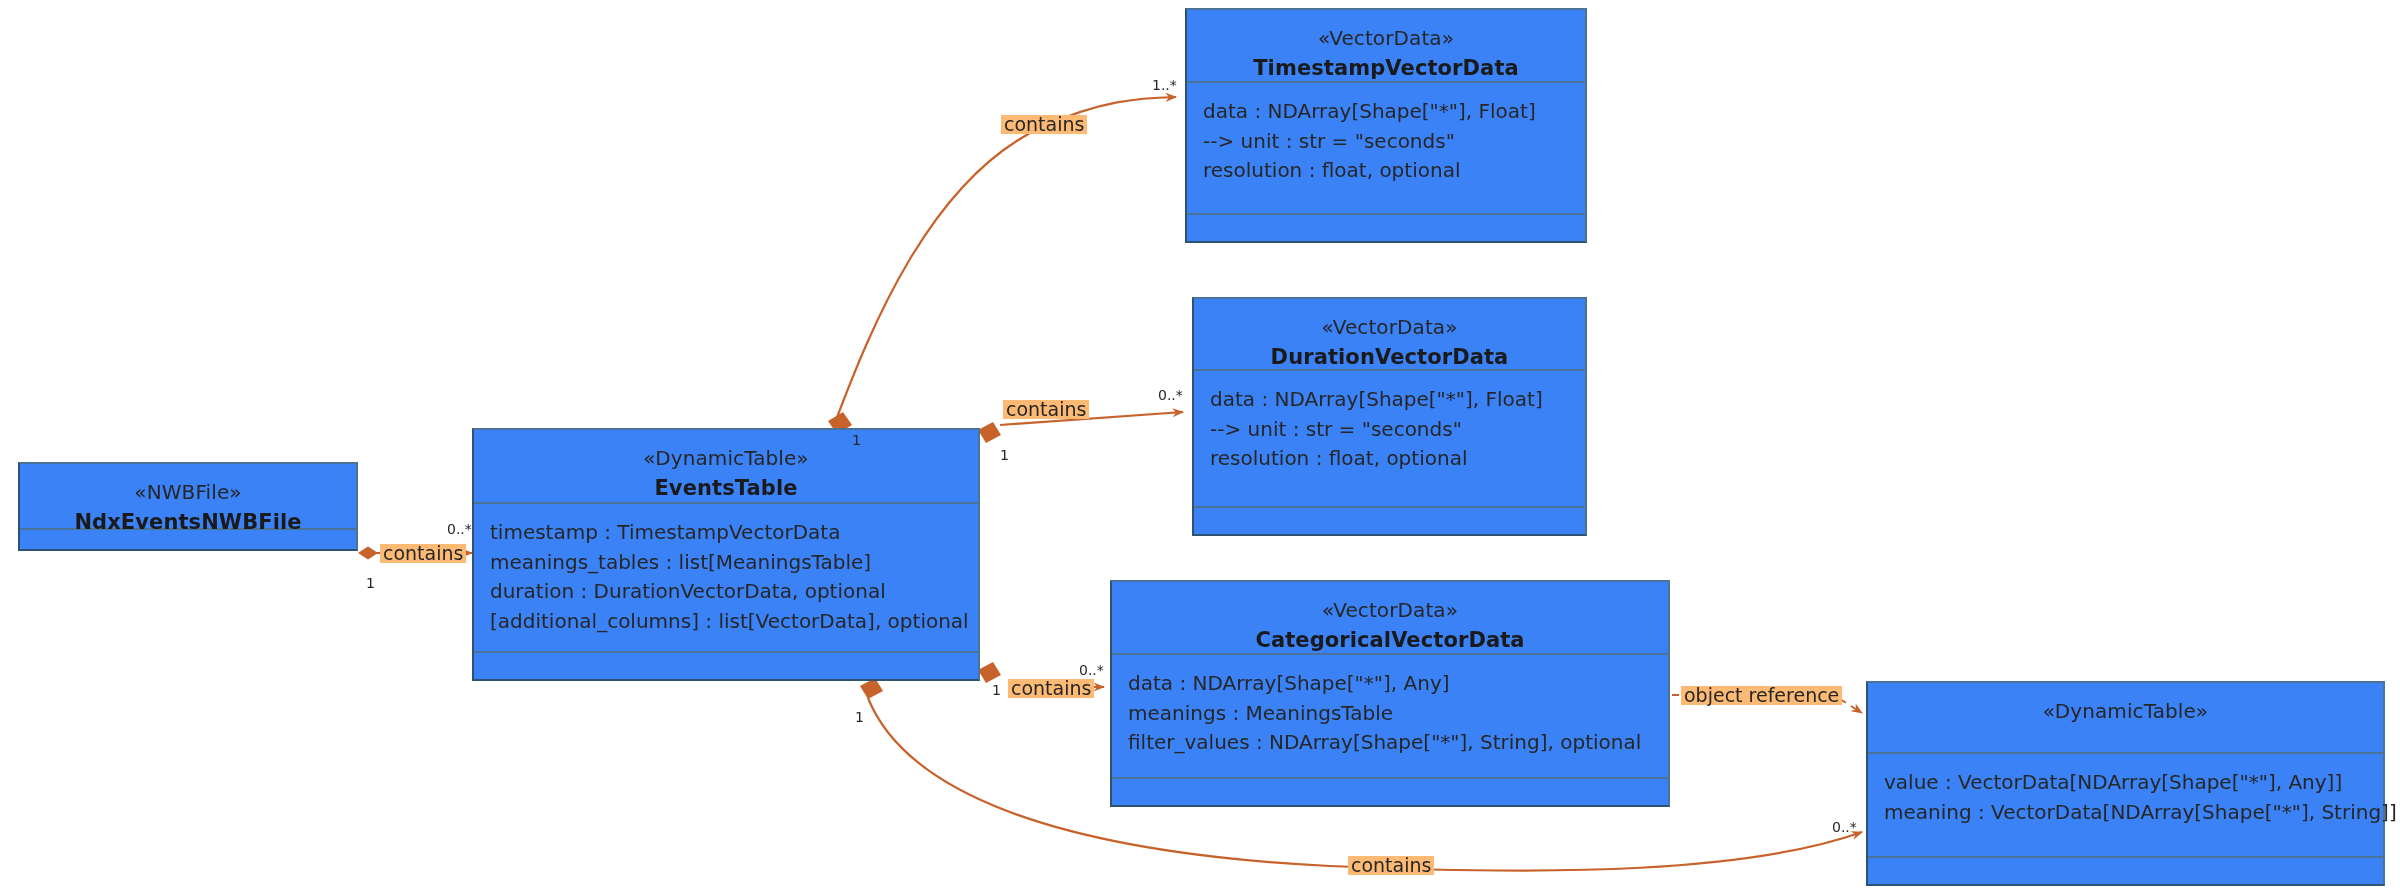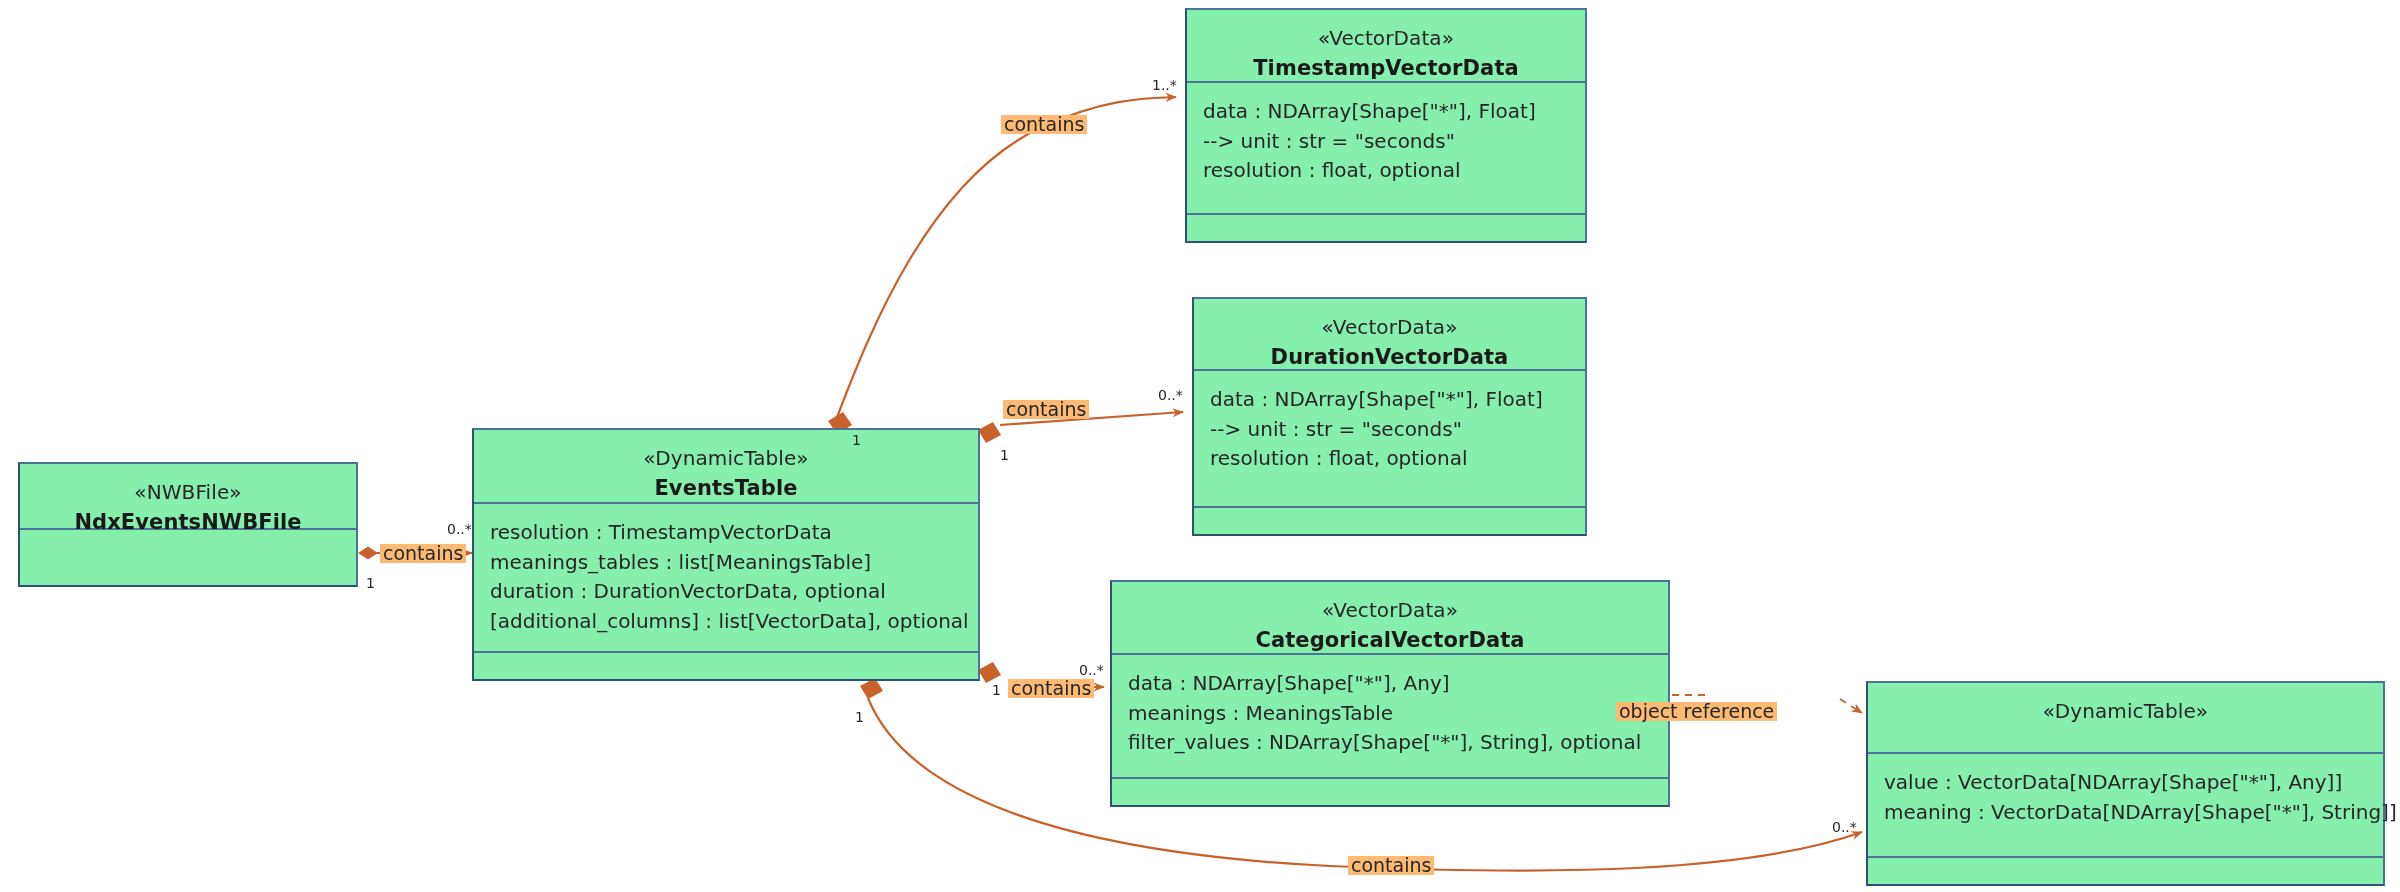--- a/index.html
+++ b/index.html
@@ -21,21 +21,21 @@
     position: absolute;
     left: 0;
     top: 0;
     width: 2400px;
     height: 892px;
     pointer-events: none;
   }
   .uml-class {
     position: absolute;
     box-sizing: border-box;
-    background: #86efac;
+    background: #3b82f6;
     border: 2px solid #4A7398;
     border-left-color: #2E5272;
     border-bottom-color: #2E5272;
     display: flex;
     flex-direction: column;
   }
   .uml-header {
     box-sizing: border-box;
     text-align: center;
     padding: 14px 10px 16px 10px;
@@ -85,21 +85,21 @@
   }
   .mult-label {
     position: absolute;
     font-size: 14px;
     color: #262626;
     white-space: nowrap;
     line-height: 1;
   }
 
   
-  #box-nwbfile   { left: 18px;   top: 462px; width: 340px;  height: 125px; }
+  #box-nwbfile   { left: 18px;   top: 462px; width: 340px;  height: 89px; }
   #box-eventstable { left: 472px; top: 428px; width: 508px; height: 253px; }
   #box-timestamp { left: 1185px; top: 8px;   width: 402px;  height: 235px; }
   #box-duration  { left: 1192px; top: 297px; width: 395px;  height: 239px; }
   #box-categorical { left: 1110px; top: 580px; width: 560px; height: 227px; }
   #box-meanings  { left: 1866px; top: 681px; width: 519px;  height: 205px; }
 
   #box-nwbfile .uml-header   { height: 66px; }
   #box-eventstable .uml-header { height: 74px; }
   #box-timestamp .uml-header { height: 73px; }
   #box-duration .uml-header  { height: 72px; }
@@ -165,21 +165,21 @@
     </div>
     <div class="uml-footer"></div>
   </div>
 
   <div class="uml-class" id="box-eventstable">
     <div class="uml-header">
       <div class="uml-stereotype">«DynamicTable»</div>
       <div class="uml-name">EventsTable</div>
     </div>
     <div class="uml-attrs">
-      <div class="uml-attr">resolution : TimestampVectorData</div>
+      <div class="uml-attr">timestamp : TimestampVectorData</div>
       <div class="uml-attr">meanings_tables : list[MeaningsTable]</div>
       <div class="uml-attr">duration : DurationVectorData, optional</div>
       <div class="uml-attr">[additional_columns] : list[VectorData], optional</div>
     </div>
     <div class="uml-footer"></div>
   </div>
 
   <div class="uml-class" id="box-timestamp">
     <div class="uml-header">
       <div class="uml-stereotype">«VectorData»</div>
@@ -243,15 +243,15 @@
   <div class="mult-label" style="left:1158px; top:388px;">0..*</div>
 
   <div class="edge-label" style="left:1008px; top:679px;">contains</div>
   <div class="mult-label" style="left:992px; top:683px;">1</div>
   <div class="mult-label" style="left:1079px; top:663px;">0..*</div>
 
   <div class="edge-label" style="left:1348px; top:856px;">contains</div>
   <div class="mult-label" style="left:855px; top:710px;">1</div>
   <div class="mult-label" style="left:1832px; top:820px;">0..*</div>
 
-  <div class="edge-label" style="left:1616px; top:686px;margin-top:16px;">object reference</div>
+  <div class="edge-label" style="left:1681px; top:686px;">object reference</div>
 
 </div>
 
 </body></html>

